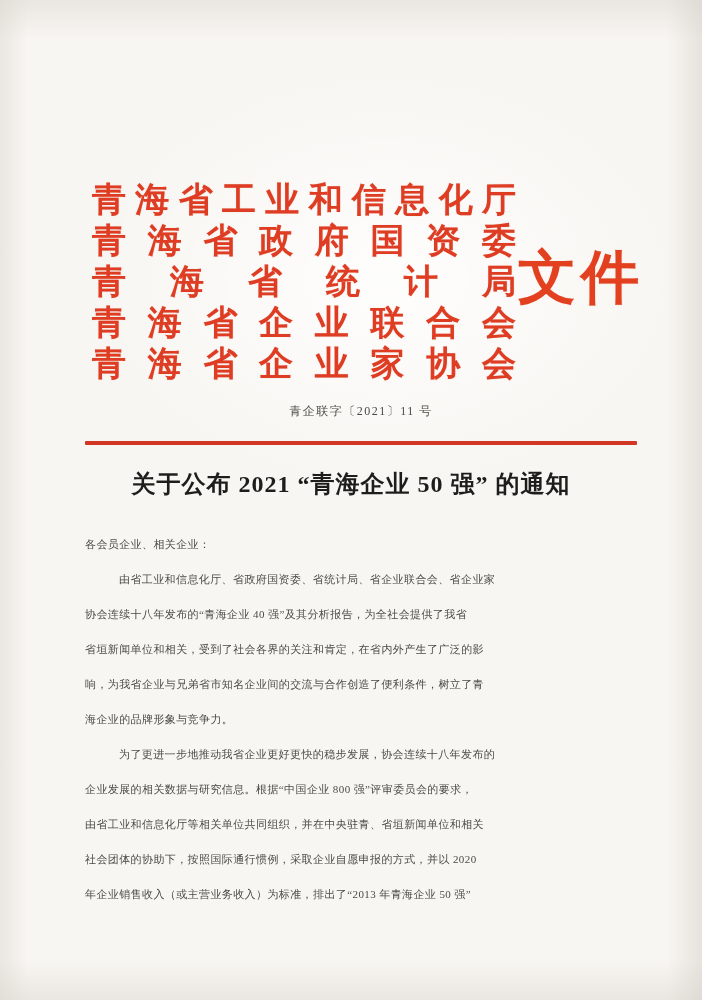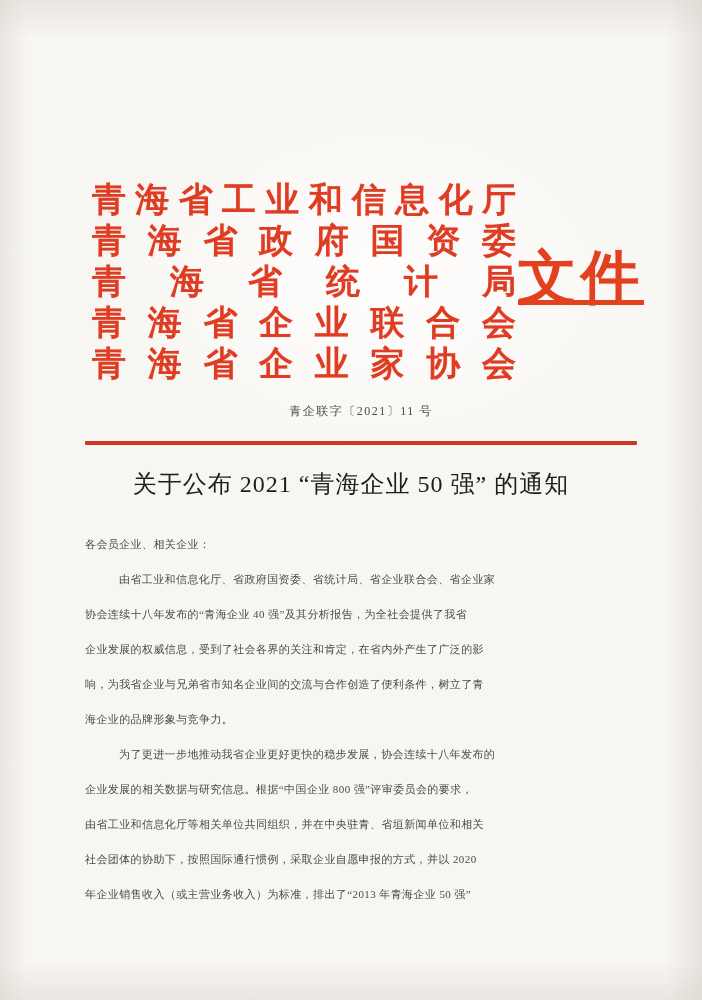--- a/index.html
+++ b/index.html
@@ -43,21 +43,20 @@
     position: absolute;
     left: 426px;
     top: 68px;
     font-size: 58px;
     line-height: 58px;
     font-weight: bold;
     color: #e2401f;
     letter-spacing: 5px;
     white-space: nowrap;
     text-shadow: 0 0 1px rgba(226,64,31,0.4);
-    text-decoration: underline;
   }
   
   .doc-number {
     position: absolute;
     top: 403px;
     left: 85px;
     width: 552px;
     text-align: center;
     font-size: 12px;
     letter-spacing: 1.5px;
@@ -75,21 +74,21 @@
     border-radius: 1px;
   }
   .title {
     position: absolute;
     top: 468px;
     left: 60px;
     width: 582px;
     margin: 0;
     text-align: center;
     font-size: 24px;
-    font-weight: normal;
+    font-weight: bold;
     letter-spacing: 1px;
     color: #1e1d1b;
   }
   
   .body-block {
     position: absolute;
     top: 527px;
     left: 85px;
     width: 572px;
   }
@@ -169,21 +168,21 @@
   <div class="doc-number">青企联字〔2021〕11 号</div>
 
   <hr class="red-rule">
 
   <h1 class="title">关于公布 2021 “青海企业 50 强” 的通知</h1>
 
   <main class="body-block">
     <div class="body-line">各会员企业、相关企业：</div>
     <div class="body-line indent">由省工业和信息化厅、省政府国资委、省统计局、省企业联合会、省企业家</div>
     <div class="body-line">协会连续十八年发布的“青海企业 40 强”及其分析报告，为全社会提供了我省</div>
-    <div class="body-line">企业发展的权威信息，受到了社会各界的关注和肯定，在省内外产生了广泛的影</div>
+    <div class="body-line">省垣新闻单位和相关，受到了社会各界的关注和肯定，在省内外产生了广泛的影</div>
     <div class="body-line">响，为我省企业与兄弟省市知名企业间的交流与合作创造了便利条件，树立了青</div>
     <div class="body-line">海企业的品牌形象与竞争力。</div>
     <div class="body-line indent">为了更进一步地推动我省企业更好更快的稳步发展，协会连续十八年发布的</div>
     <div class="body-line">企业发展的相关数据与研究信息。根据“中国企业 800 强”评审委员会的要求，</div>
     <div class="body-line">由省工业和信息化厅等相关单位共同组织，并在中央驻青、省垣新闻单位和相关</div>
     <div class="body-line">社会团体的协助下，按照国际通行惯例，采取企业自愿申报的方式，并以 2020</div>
     <div class="body-line">年企业销售收入（或主营业务收入）为标准，排出了“2013 年青海企业 50 强”</div>
   </main>
 
 </div>

